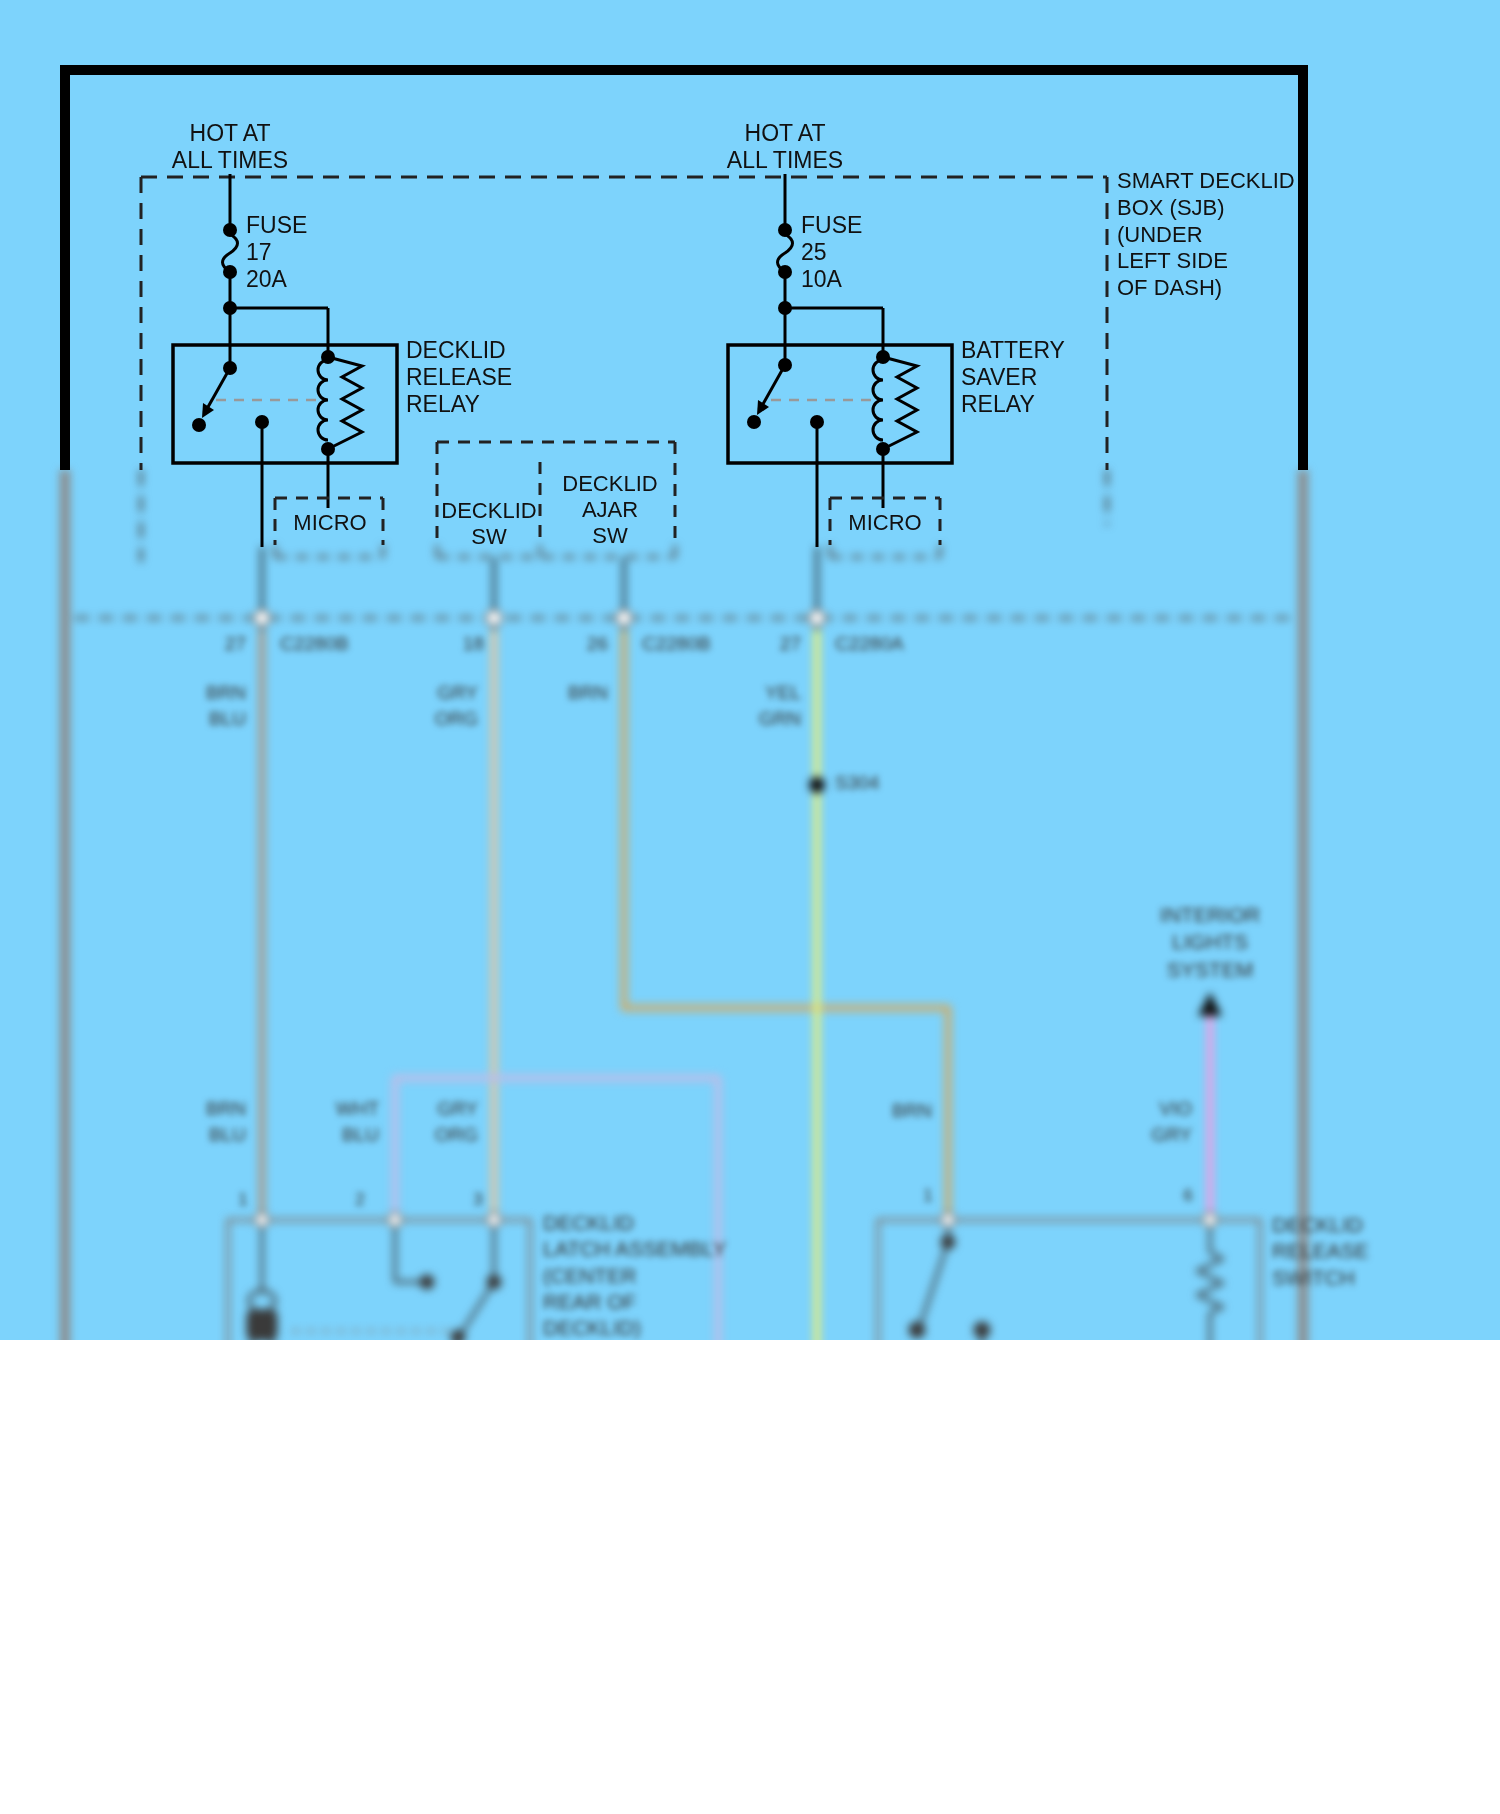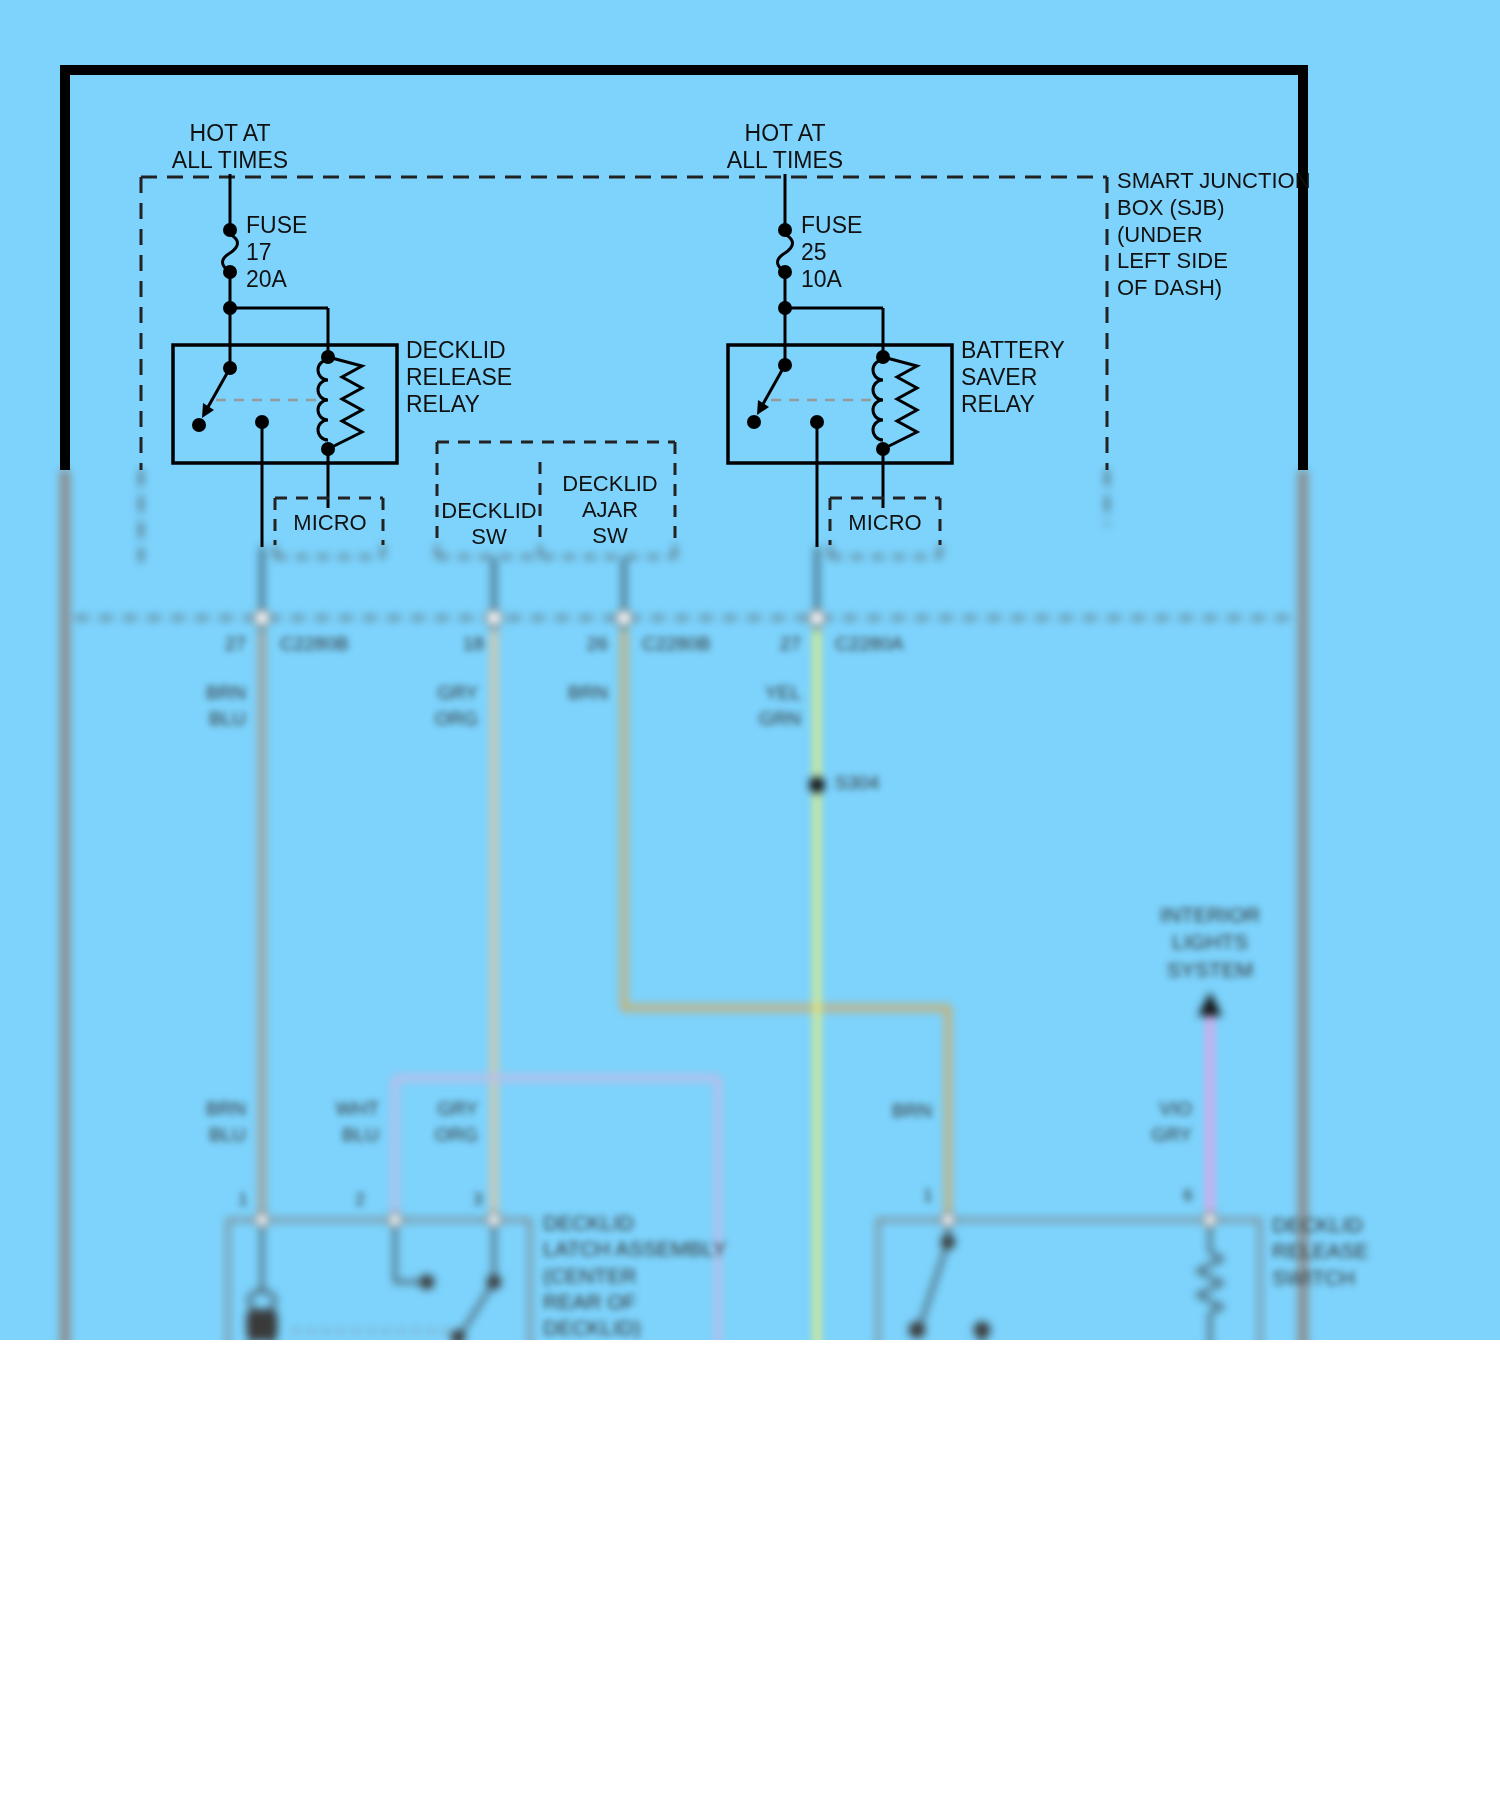--- a/index.html
+++ b/index.html
@@ -216,21 +216,21 @@
 20A</div>
     <div class="lbl" style="left:801px;top:212px;font-size:23px">FUSE
 25
 10A</div>
     <div class="lbl" style="left:406px;top:337px;font-size:23px">DECKLID
 RELEASE
 RELAY</div>
     <div class="lbl" style="left:961px;top:337px;font-size:23px">BATTERY
 SAVER
 RELAY</div>
-    <div class="lbl" style="left:1117px;top:168px;font-size:22px;line-height:1.22">SMART JUNCTION
+    <div class="lbl" style="left:1117px;top:168px;font-size:22px;line-height:1.22">SMART DECKLID
 BOX (SJB)
 (UNDER
 LEFT SIDE
 OF DASH)</div>
     <div class="lbl" style="left:277px;top:510px;width:106px;text-align:center;font-size:22px">MICRO</div>
     <div class="lbl" style="left:832px;top:510px;width:106px;text-align:center;font-size:22px">MICRO</div>
     <div class="lbl" style="left:437px;top:498px;width:104px;text-align:center;font-size:22px">DECKLID
 SW</div>
     <div class="lbl" style="left:558px;top:471px;width:104px;text-align:center;font-size:22px">DECKLID
 AJAR

